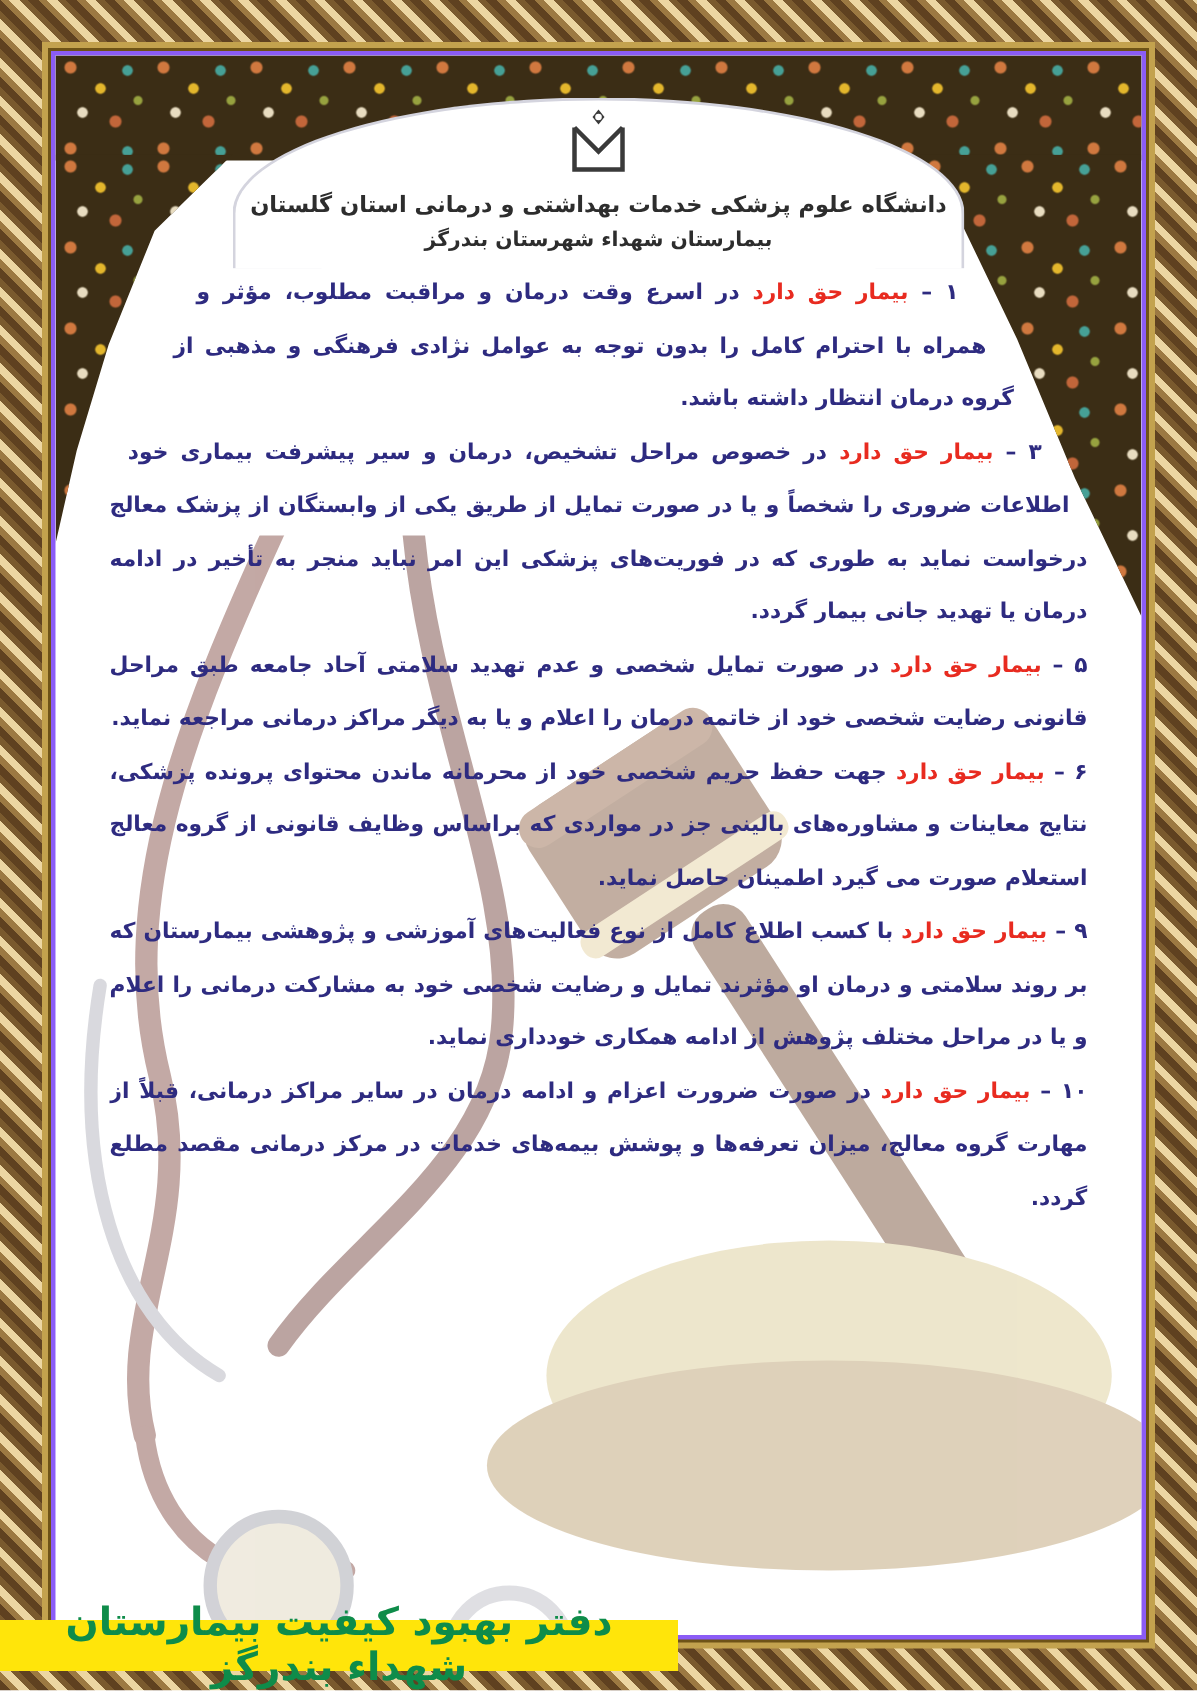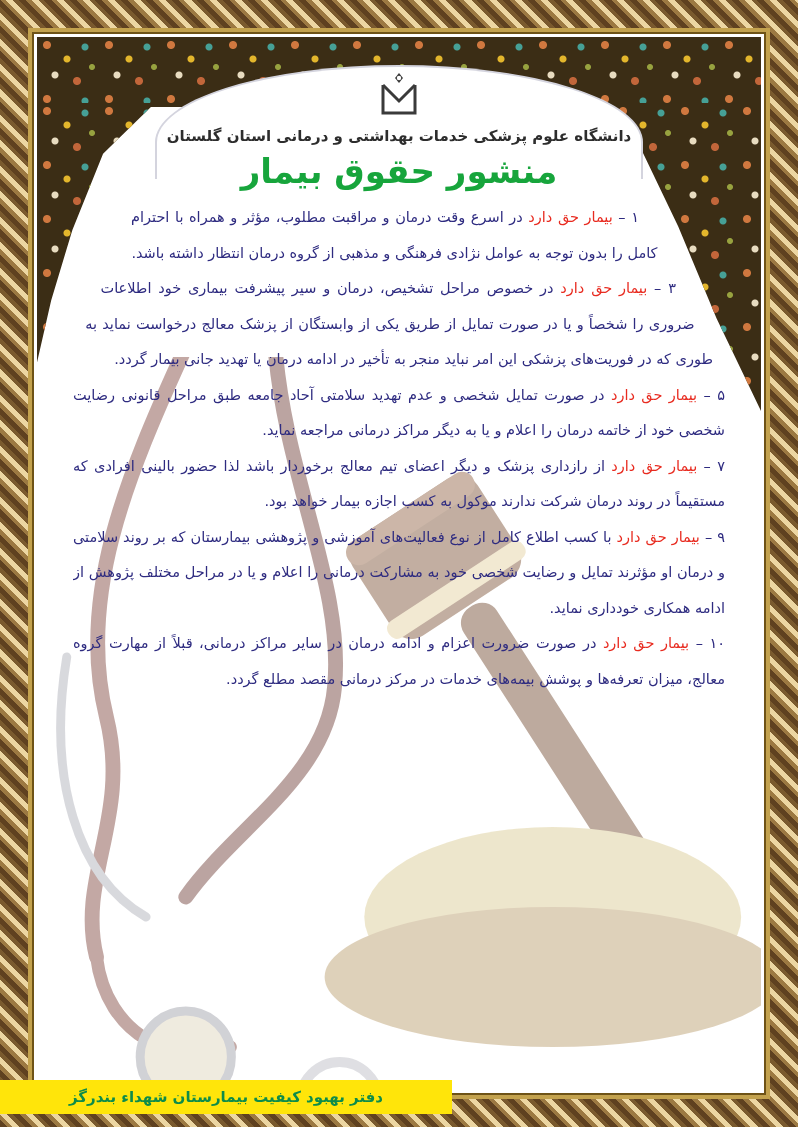--- a/index.html
+++ b/index.html
@@ -10,21 +10,21 @@
   }
   
   .page{
     width:798px;height:1127px;box-sizing:border-box;position:relative;
     background:repeating-linear-gradient(45deg,
       #5f4120 0 5px,#9c7942 5px 9px,#ecd6a2 9px 14px,#7a5a2e 14px 18px);
     padding:28px;
   }
   .goldframe1{width:100%;height:100%;box-sizing:border-box;background:#c3a24e;padding:4px;}
   .goldframe2{width:100%;height:100%;box-sizing:border-box;background:#6e5317;padding:2px;}
-  .goldframe3{width:100%;height:100%;box-sizing:border-box;background:#ffffff;padding:3px;}
+  .goldframe3{width:100%;height:100%;box-sizing:border-box;background:#8b5cf6;padding:3px;}
   .inner{
     width:100%;height:100%;box-sizing:border-box;background:#fff;
     position:relative;overflow:hidden;
   }
   
   .floral{
     background-color:#3b2d15;
     background-image:
       radial-gradient(circle at 10px 8px, #d0783f 0 3.5px, transparent 4.5px),
       radial-gradient(circle at 30px 22px, #e3b62c 0 3px, transparent 4px),
@@ -53,31 +53,31 @@
   
   .items{
     position:relative;z-index:4;margin:10px 36px 0 36px;height:862px;overflow:hidden;
     text-align:justify;
   }
   .spacer-right{float:right;width:86px;height:165px;
     shape-outside:polygon(100% 0,0 0,100% 100%);}
   .spacer-left{float:left;width:58px;height:135px;
     shape-outside:polygon(0 0,100% 0,0 100%);}
   p.item{
-    margin:0;padding:0;font-size:14.5px;font-weight:normal;line-height:35.5px;
+    margin:0;padding:0;font-size:14.5px;font-weight:bold;line-height:35.5px;
   }
   p.item .hl{}
   
   .watermark{position:absolute;top:320px;left:0;width:100%;height:770px;z-index:0;opacity:.45;}
   
   .footer{
     position:absolute;left:0;bottom:13px;width:452px;height:34px;z-index:10;
     display:flex;align-items:center;justify-content:center;
   }
-  .footer span{font-size:15px;font-weight:bold;}
+  .footer span{font-size:26px;font-weight:bold;text-align:center;}
 </style>
 </head>
 <body>
 
 <div class="page">
   <div class="goldframe1">
   <div class="goldframe2">
   <div class="goldframe3">
   <div class="inner">
 
@@ -114,30 +114,30 @@
         <svg width="44" height="46" viewBox="0 0 44 46">
           <g fill="none" stroke="#3a3a3a" stroke-width="3">
             <path d="M6,14 L6,42 L38,42 L38,14"></path>
             <path d="M6,14 L22,30 L38,14"></path>
           </g>
           <path d="M22,2 l4,5 -4,5 -4,-5 z" fill="#3a3a3a"></path>
           <circle cx="22" cy="7" r="2.2" fill="#fff"></circle>
         </svg>
       </span>
       <div class="org1">دانشگاه علوم پزشکی خدمات بهداشتی و درمانی استان گلستان</div>
-      <div class="title" style="color: rgb(23, 165, 60);">منشور حقوق بیمار</div>
+      <div class="org2">بیمارستان شهداء  شهرستان بندرگز</div>
     </div>
 
     <div class="items" id="items">
       <div class="spacer-right"></div>
       <div class="spacer-left"></div>
     <p class="item"><span style="color: rgb(46, 43, 128);">۱ – </span><span class="hl" style="color: rgb(232, 43, 32);">بیمار حق دارد </span><span style="color: rgb(46, 43, 128);">در اسرع وقت درمان و مراقبت مطلوب، مؤثر و همراه با احترام کامل را بدون توجه به عوامل نژادی فرهنگی و مذهبی از گروه درمان انتظار داشته باشد.</span></p>
               <p class="item"><span style="color: rgb(46, 43, 128);">۳ – </span><span class="hl" style="color: rgb(232, 43, 32);">بیمار حق دارد </span><span style="color: rgb(46, 43, 128);">در خصوص مراحل تشخیص، درمان و سیر پیشرفت بیماری خود اطلاعات ضروری را شخصاً و یا در صورت تمایل از طریق یکی از وابستگان از پزشک معالج درخواست نماید به طوری که در فوریت‌های پزشکی این امر نباید منجر به تأخیر در ادامه درمان یا تهدید جانی بیمار گردد.</span></p>
               <p class="item"><span style="color: rgb(46, 43, 128);">۵ – </span><span class="hl" style="color: rgb(232, 43, 32);">بیمار حق دارد </span><span style="color: rgb(46, 43, 128);">در صورت تمایل شخصی و عدم تهدید سلامتی آحاد جامعه طبق مراحل قانونی رضایت شخصی خود از خاتمه درمان را اعلام و یا به دیگر مراکز درمانی مراجعه نماید.</span></p>
-              <p class="item"><span style="color: rgb(46, 43, 128);">۷ – </span><span class="hl" style="color: rgb(232, 43, 32);">بیمار حق دارد </span><span style="color: rgb(46, 43, 128);">از رازداری پزشک و دیگر اعضای تیم معالج برخوردار باشد لذا حضور بالینی افرادی که مستقیماً در روند درمان شرکت ندارند موکول به کسب اجازه بیمار خواهد بود.</span></p>
+              <p class="item"><span style="color: rgb(46, 43, 128);">۶ – </span><span class="hl" style="color: rgb(232, 43, 32);">بیمار حق دارد </span><span style="color: rgb(46, 43, 128);">جهت حفظ حریم شخصی خود از محرمانه ماندن محتوای پرونده پزشکی، نتایج معاینات و مشاوره‌های بالینی جز در مواردی که براساس وظایف قانونی از گروه معالج استعلام صورت می گیرد اطمینان حاصل نماید.</span></p>
               <p class="item"><span style="color: rgb(46, 43, 128);">۹ – </span><span class="hl" style="color: rgb(232, 43, 32);">بیمار حق دارد </span><span style="color: rgb(46, 43, 128);">با کسب اطلاع کامل از نوع فعالیت‌های آموزشی و پژوهشی بیمارستان که بر روند سلامتی و درمان او مؤثرند تمایل و رضایت شخصی خود به مشارکت درمانی را اعلام و یا در مراحل مختلف پژوهش از ادامه همکاری خودداری نماید.</span></p>
               <p class="item"><span style="color: rgb(46, 43, 128);">۱۰ – </span><span class="hl" style="color: rgb(232, 43, 32);">بیمار حق دارد </span><span style="color: rgb(46, 43, 128);">در صورت ضرورت اعزام و ادامه درمان در سایر مراکز درمانی، قبلاً از مهارت گروه معالج، میزان تعرفه‌ها و پوشش بیمه‌های خدمات در مرکز درمانی مقصد مطلع گردد.</span></p>
             </div>
 
   </div>
   </div>
   </div>
   </div>
 
   <div class="footer" style="background: rgb(255, 229, 10);">

